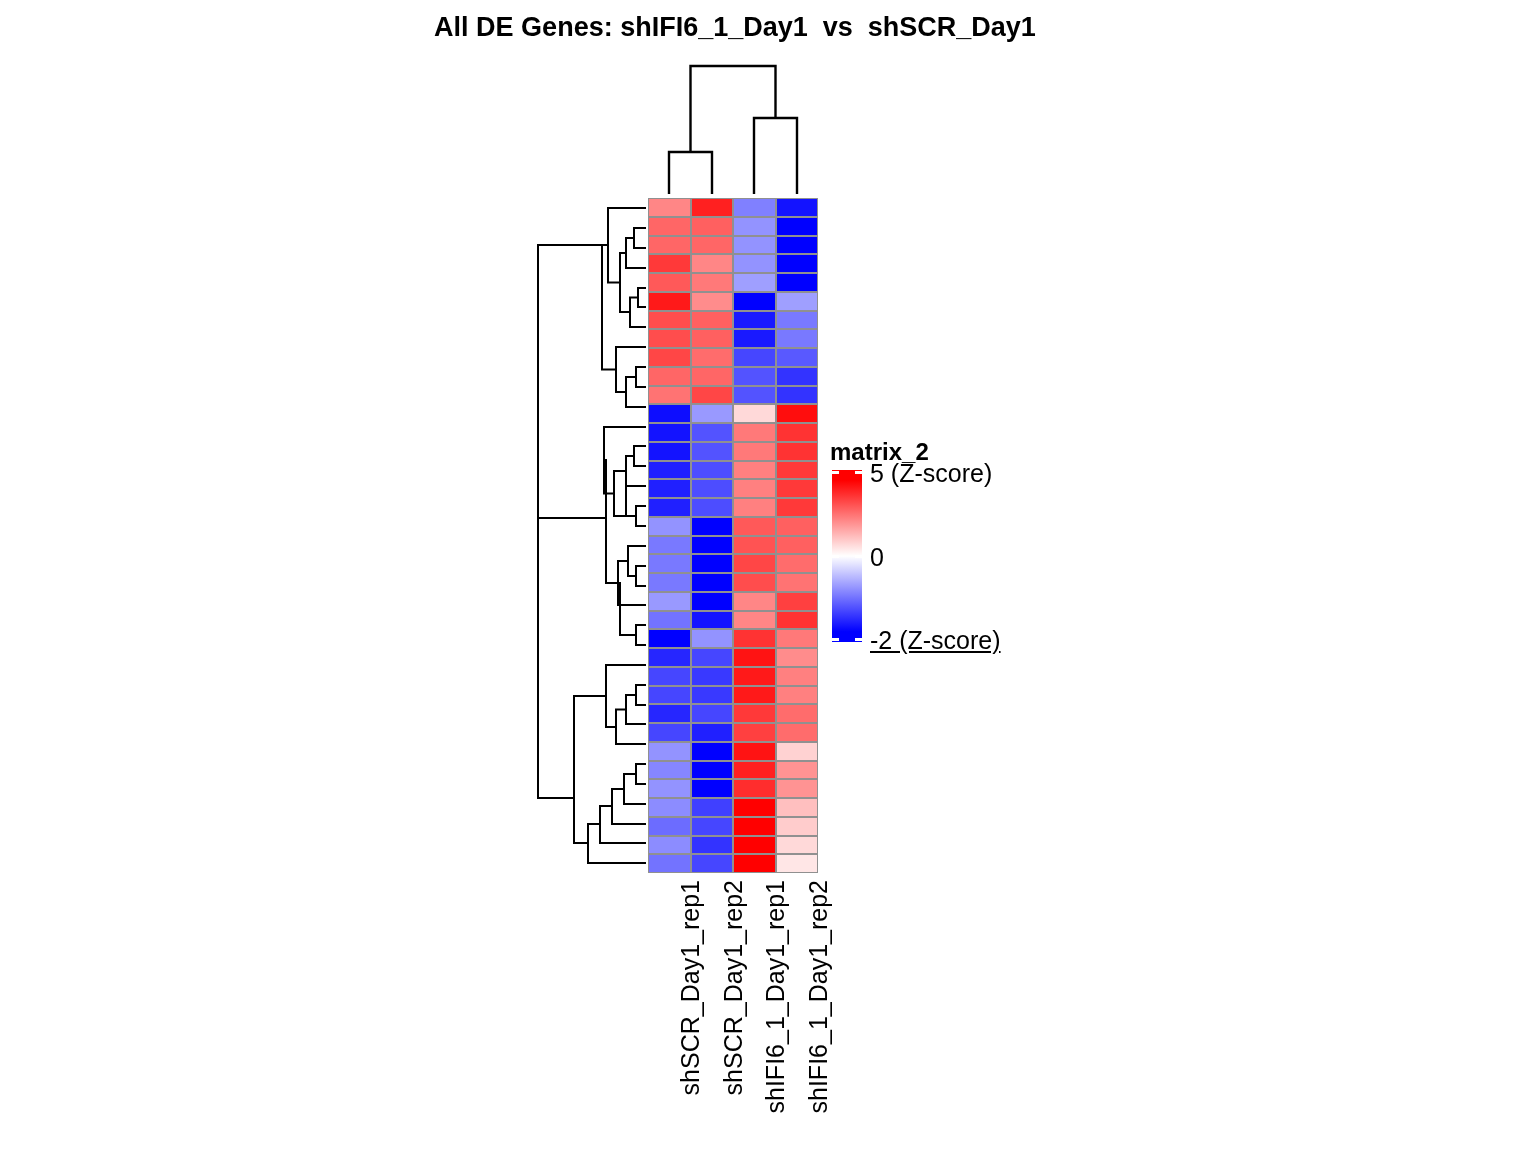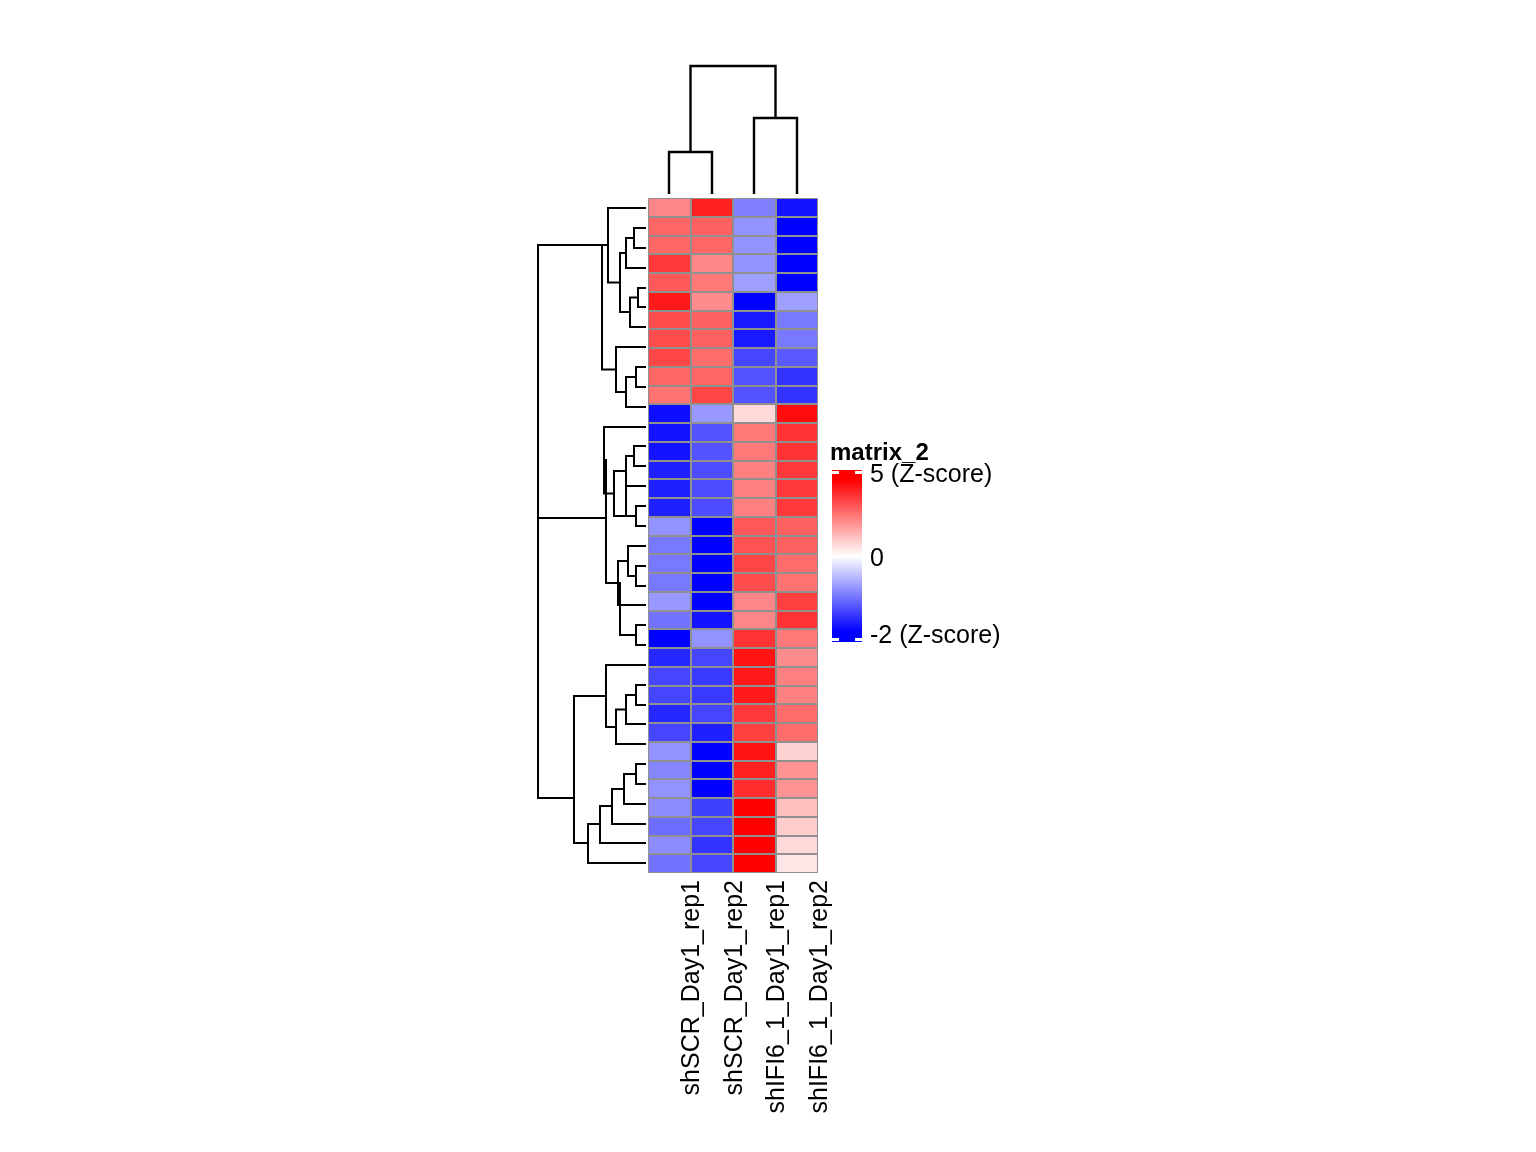--- a/index.html
+++ b/index.html
@@ -151,20 +151,21 @@
     white-space: nowrap;
     font-family: "Liberation Sans", sans-serif;
     line-height: 1;
   }
 </style>
 </head>
 <body>
 
 <div id="stage">
 
+  <div id="plot-title">All DE Genes: shIFI6_1_Day1  vs  shSCR_Day1</div>
 
   <svg id="col-dendrogram" viewBox="0 0 170 134" preserveAspectRatio="none">
     <g stroke="#000000" stroke-width="2.4" fill="none" vector-effect="non-scaling-stroke">
 
       <path d="M21,134 L21,92 L64,92 L64,134"></path>
 
       <path d="M106,134 L106,58 L149,58 L149,134"></path>
 
       <path d="M42.5,92 L42.5,6 L127.5,6 L127.5,58"></path>
     </g>
@@ -449,16 +450,16 @@
   </div>
 
   <div id="legend">
     <div id="legend-title">matrix_2</div>
     <div id="legend-bar"></div>
     <div class="legend-tick" style="top:33px;"></div>
     <div class="legend-tick" style="top:117px;"></div>
     <div class="legend-tick" style="top:200px;"></div>
     <div class="legend-label" style="top:23px;">5 (Z-score)</div>
     <div class="legend-label" style="top:107px;">0</div>
-    <div class="legend-label" style="top:184px;">-2 (Z-score)</div>
+    <div class="legend-label" style="top:190px;text-decoration:underline;">-2 (Z-score)</div>
   </div>
 
 </div>
 
 </body></html>

